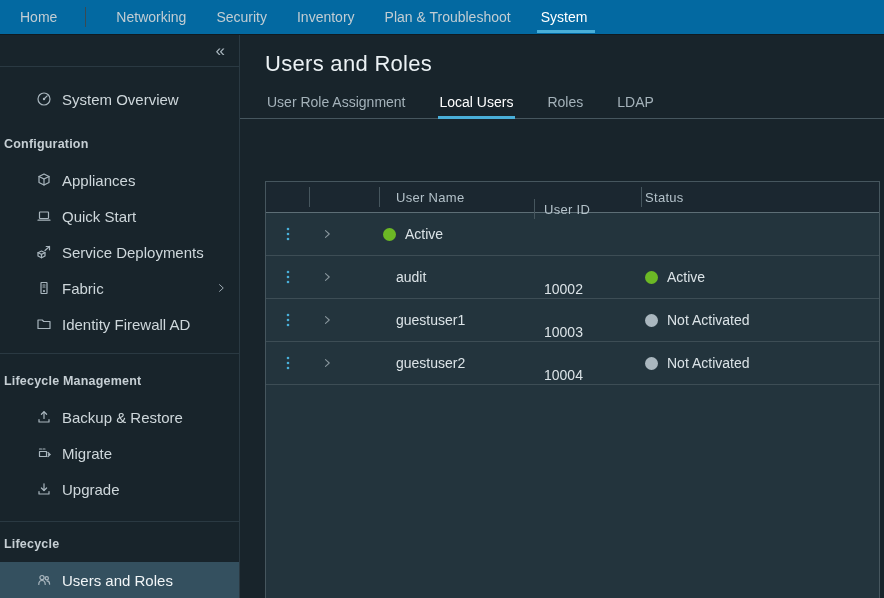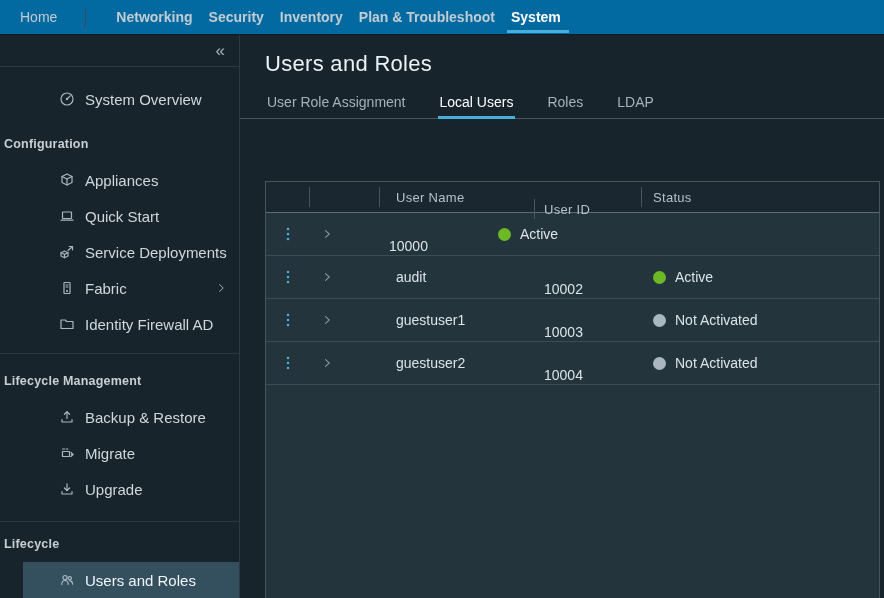--- a/index.html
+++ b/index.html
@@ -22,37 +22,37 @@
     height:35px; display:flex; align-items:center; position:relative;
     white-space:nowrap;
   }
   .nav-item.active { color:#ffffff; }
   .nav-item.active::after {
     content:""; position:absolute; left:-4px; right:-8px; bottom:2px;
     height:3px; background:#49afd9;
   }
   .nav-home { margin-right:28px; }
   .nav-divider { width:1px; height:20px; background:#3a4a52; margin-right:30px; }
-  .nav-rest { display:flex; column-gap:16px;font-weight:bold; }
+  .nav-rest { display:flex; column-gap:30px; }
 
   
   .sidebar {
     position:absolute; top:35px; left:0; bottom:0; width:240px;
     background:#18242b; border-right:1px solid #2a3942;
   }
   .collapse-bar {
     height:32px; border-bottom:1px solid #2a3942;
     display:flex; align-items:center; justify-content:flex-end;
     padding-right:14px;
   }
   .collapse-glyph { font-size:17px; color:#a9b6be; cursor:pointer; line-height:1; }
   .side-nav { padding-top:14px; }
   .side-item {
     height:36px; display:flex; align-items:center; padding-left:36px;
-    font-size:15px; color:#ced7db; cursor:pointer;margin-left:23px;
+    font-size:15px; color:#ced7db; cursor:pointer;
   }
   .side-item .icon { width:16px; height:16px; margin-right:10px; flex:none; display:flex; }
   .side-item.selected { background:#34505f; color:#f1f5f7; }
   .side-label {
     height:36px; display:flex; align-items:center; padding-left:4px;
     font-size:12.5px; font-weight:bold; color:#c6cfd4; letter-spacing:.2px;
   }
   .side-label.m1 { margin-top:9px; }
   .side-label.m2 { margin-top:9px; }
   .side-label.m3 { margin-top:4px; }
@@ -94,21 +94,21 @@
     height:100%; display:flex; align-items:center; position:relative;
   }
   .th.sep::before {
     content:""; position:absolute; left:0; top:5px; bottom:5px;
     width:1px; background:#46565e;
   }
   .c-menu { width:43px; flex:none; justify-content:center; }
   .c-expand { width:70px; flex:none; }
   .c-name { width:155px; flex:none; padding-left:17px; }
   .c-id { width:107px; flex:none; padding-left:10px;margin-top:24px; }
-  .c-status { flex:1; padding-left:12px; }
+  .c-status { flex:1; padding-left:4px; }
   .trow {
     height:43px; display:flex; align-items:center;
     border-bottom:1px solid #3d4d55; font-size:14px; color:#dbe3e7;
   }
   .td { height:100%; display:flex; align-items:center; }
   .menu-icon { display:flex; cursor:pointer; }
   .expand-icon { display:flex; cursor:pointer; margin-left:12px; }
   .dot { width:13px; height:13px; border-radius:50%; margin-right:9px; flex:none; }
   .dot[data-status="green"] { background:#6cb825; }
   .dot[data-status="gray"]  { background:#aab7bf; }
@@ -295,21 +295,20 @@
             </svg>
         </span>
       </div>
       <div class="td c-expand">
         <span class="expand-icon">
           <svg width="12" height="12" viewBox="0 0 16 16" style="stroke:#8a979e;fill:none;stroke-width:1.4;stroke-linecap:round;stroke-linejoin:round">
               <path d="M6 3.5 L11 8 L6 12.5"></path>
             </svg>
         </span>
       </div>
-      <div class="td c-id">10000</div>
       <div class="td c-status">
         <span class="dot" data-status="green"></span>
         <span>Active</span>
       </div>
     </div>
 
     <div class="trow">
       <div class="td c-menu">
         <span class="menu-icon">
           <svg width="14" height="16" viewBox="0 0 14 16">

